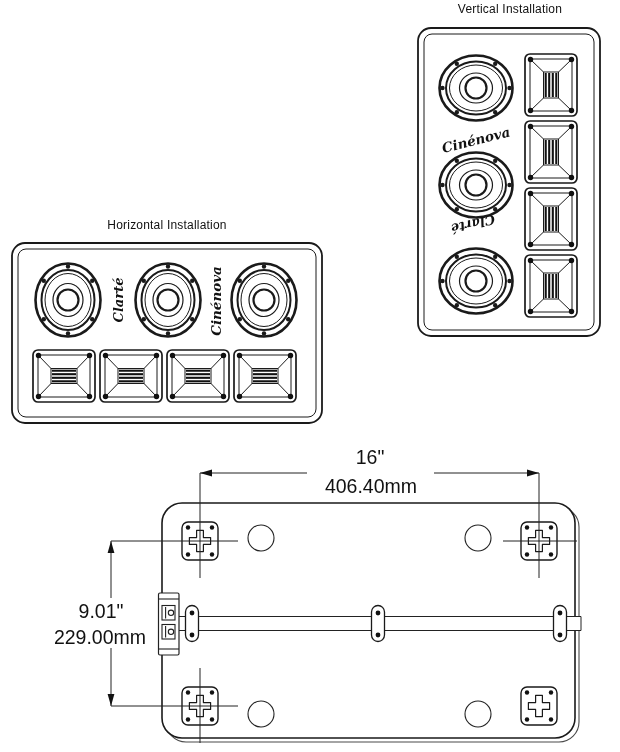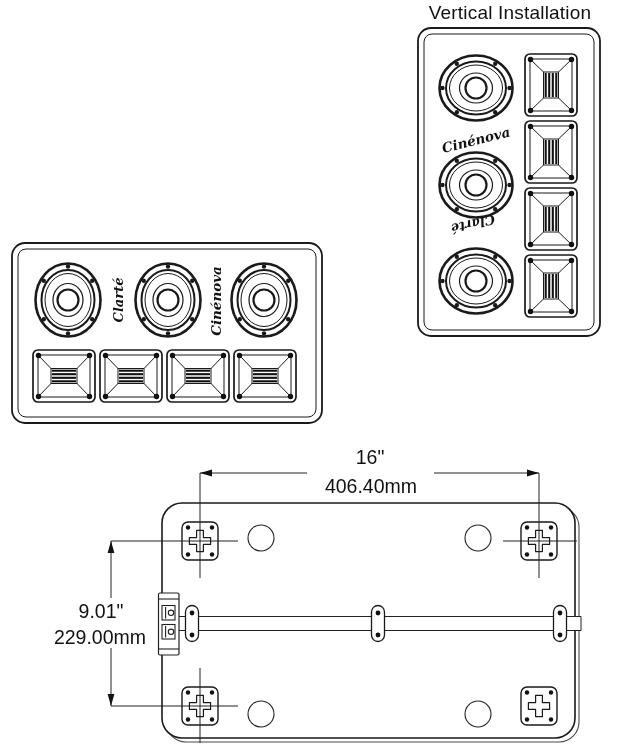--- a/index.html
+++ b/index.html
@@ -1,19 +1,19 @@
 <!DOCTYPE html>
 <html><head>
 <meta charset="utf-8">
 <style>
   html,body{margin:0;padding:0;background:#fff;}
   #stage{position:relative;width:620px;height:752px;background:#fff;overflow:hidden;
          font-family:"Liberation Sans",sans-serif;color:#111;}
   .abs{position:absolute;}
-  .title{font-size:19px;color:#111;text-align:center;width:200px;letter-spacing:0.2px;}
+  .title{font-size:12px;color:#111;text-align:center;width:200px;letter-spacing:0.2px;}
   svg{display:block;}
   .brand{font-family:"DejaVu Serif",serif;font-style:italic;font-weight:bold;fill:#111;}
   .dimtext{font-family:"Liberation Sans",sans-serif;font-size:19.5px;fill:#111;}
   .thin{stroke:#222;stroke-width:1;fill:none;}
 </style>
 </head>
 <body>
 
 <div id="stage">
 
@@ -82,20 +82,21 @@
     <use href="#woofer-sym" transform="translate(61,159)"></use>
     <use href="#woofer-sym" transform="translate(61,255)"></use>
     <use href="#tweeter-sym" transform="translate(136,59)"></use>
     <use href="#tweeter-sym" transform="translate(136,126)"></use>
     <use href="#tweeter-sym" transform="translate(136,193)"></use>
     <use href="#tweeter-sym" transform="translate(136,260)"></use>
     <text class="brand" font-size="13.5" text-anchor="middle" dy="0.35em" transform="translate(61,114) rotate(-14)">Cinénova</text>
     <text class="brand" font-size="13" text-anchor="middle" dy="0.35em" transform="translate(58,198) rotate(167)">Clarté</text>
   </svg>
 
+  <div class="abs title" style="left:67px;top:218px;">Horizontal Installation</div>
 
   <svg class="abs" style="left:10px;top:241px;" width="316" height="186" viewBox="0 0 316 186">
     <rect x="2" y="2" width="310" height="180" rx="13" fill="#fff" stroke="#1a1a1a" stroke-width="1.8"></rect>
     <rect x="8" y="8" width="298" height="168" rx="8" fill="none" stroke="#1a1a1a" stroke-width="1"></rect>
     <use href="#woofer-sym" transform="translate(58,59) rotate(90)"></use>
     <use href="#woofer-sym" transform="translate(158,59) rotate(90)"></use>
     <use href="#woofer-sym" transform="translate(254,59) rotate(90)"></use>
     <use href="#tweeter-sym" transform="translate(54,135) rotate(90)"></use>
     <use href="#tweeter-sym" transform="translate(121,135) rotate(90)"></use>
     <use href="#tweeter-sym" transform="translate(188,135) rotate(90)"></use>

